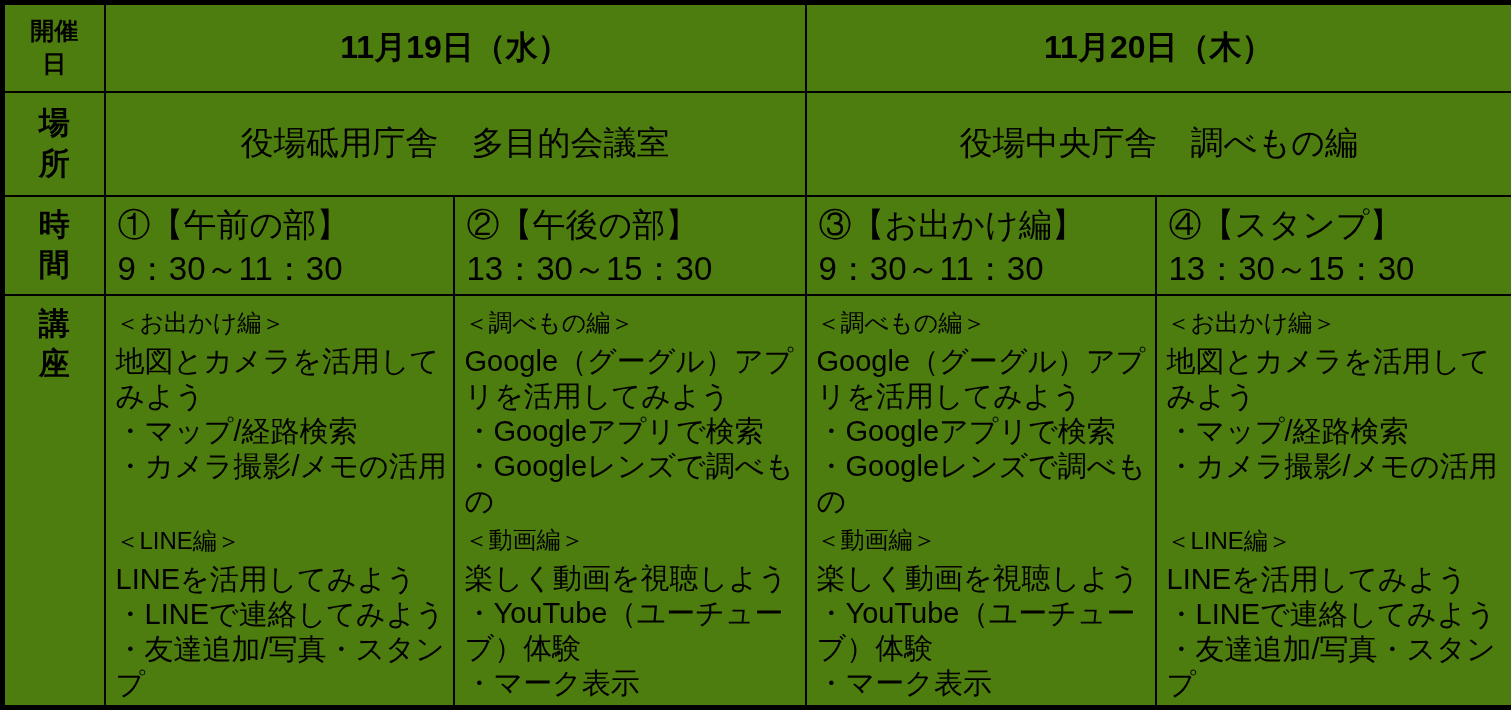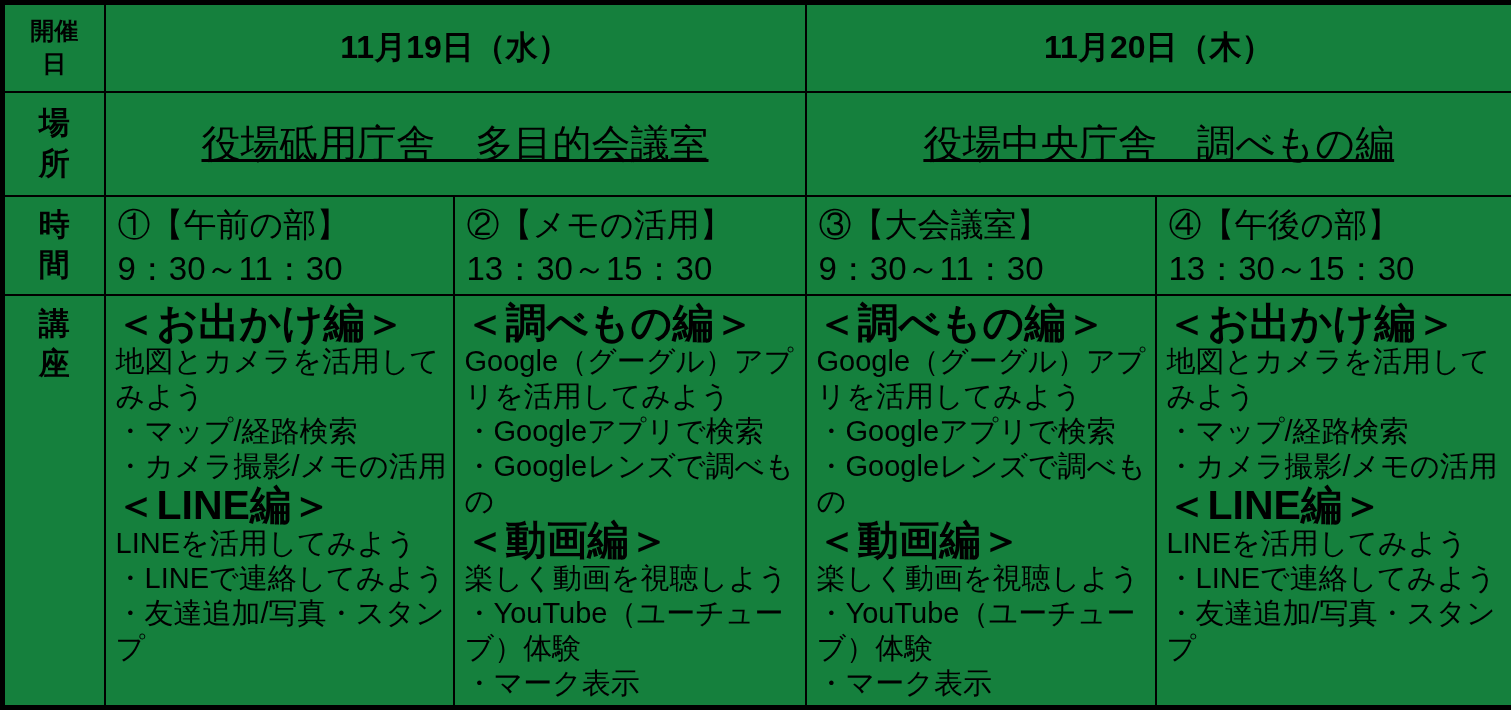--- a/index.html
+++ b/index.html
@@ -14,21 +14,21 @@
     height: 710px;
     border: 5px solid #000;
     font-family: "Liberation Sans", sans-serif;
     color: #000;
     background: #fff;
   }
   .schedule-table td, .schedule-table th {
     border: 2px solid #000;
     padding: 0;
     overflow: hidden;
-    background: #15803d;
+    background: #4d7c0f;
   }
   th.row-label {
     vertical-align: middle;
     text-align: center;
     font-weight: bold;
     font-size: 31px;
     line-height: 1.3;
     padding: 2px;
   }
   th.row-label.small {
@@ -41,44 +41,44 @@
   }
   td.date-cell {
     vertical-align: middle;
     text-align: center;
     font-weight: bold;
     font-size: 32px;
   }
   td.place-cell {
     vertical-align: middle;
     text-align: center;
-    font-size: 39px;
-    text-decoration: underline;
+    font-size: 33px;
   }
   td.time-cell {
     vertical-align: top;
     font-size: 33px;
     line-height: 44px;
     padding: 6px 4px 0 12px;
   }
   td.course-cell {
     vertical-align: top;
     padding: 6px 4px 0 10px;
   }
   .course-title {
-    font-size: 41px;
-    font-weight: bold;
+    font-size: 24px;
+    font-weight: normal;
     line-height: 42px;
   }
   .course-line {
     font-size: 29px;
     line-height: 35px;
     min-height: 35px;
   }
   .course-section.gap {
+    margin-top: 36px;
   }
 </style>
 </head>
 <body>
 
 <table class="schedule-table">
   <colgroup>
     <col style="width:102px">
     <col style="width:349px">
     <col style="width:352px">
@@ -116,29 +116,29 @@
   <tr style="height:99px">
     <th class="row-label">
       <div>時</div>
       <div>間</div>
     </th>
     <td class="time-cell">
       <div>①【午前の部】</div>
       <div>9：30～11：30</div>
     </td>
     <td class="time-cell">
-      <div>②【メモの活用】</div>
+      <div>②【午後の部】</div>
       <div>13：30～15：30</div>
     </td>
     <td class="time-cell">
-      <div>③【大会議室】</div>
+      <div>③【お出かけ編】</div>
       <div>9：30～11：30</div>
     </td>
     <td class="time-cell">
-      <div>④【午後の部】</div>
+      <div>④【スタンプ】</div>
       <div>13：30～15：30</div>
     </td>
   </tr>
 
   <tr>
     <th class="row-label top">
       <div>講</div>
       <div>座</div>
     </th>
     <td class="course-cell">

